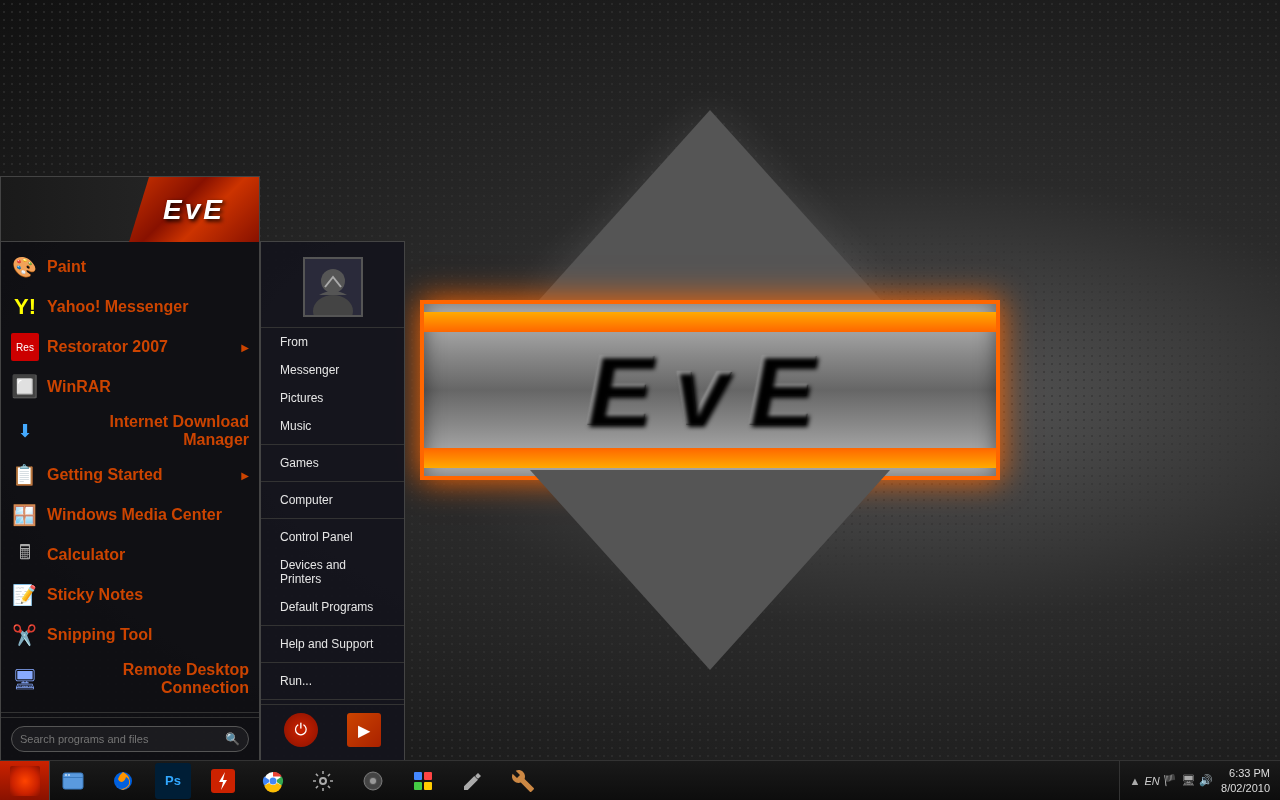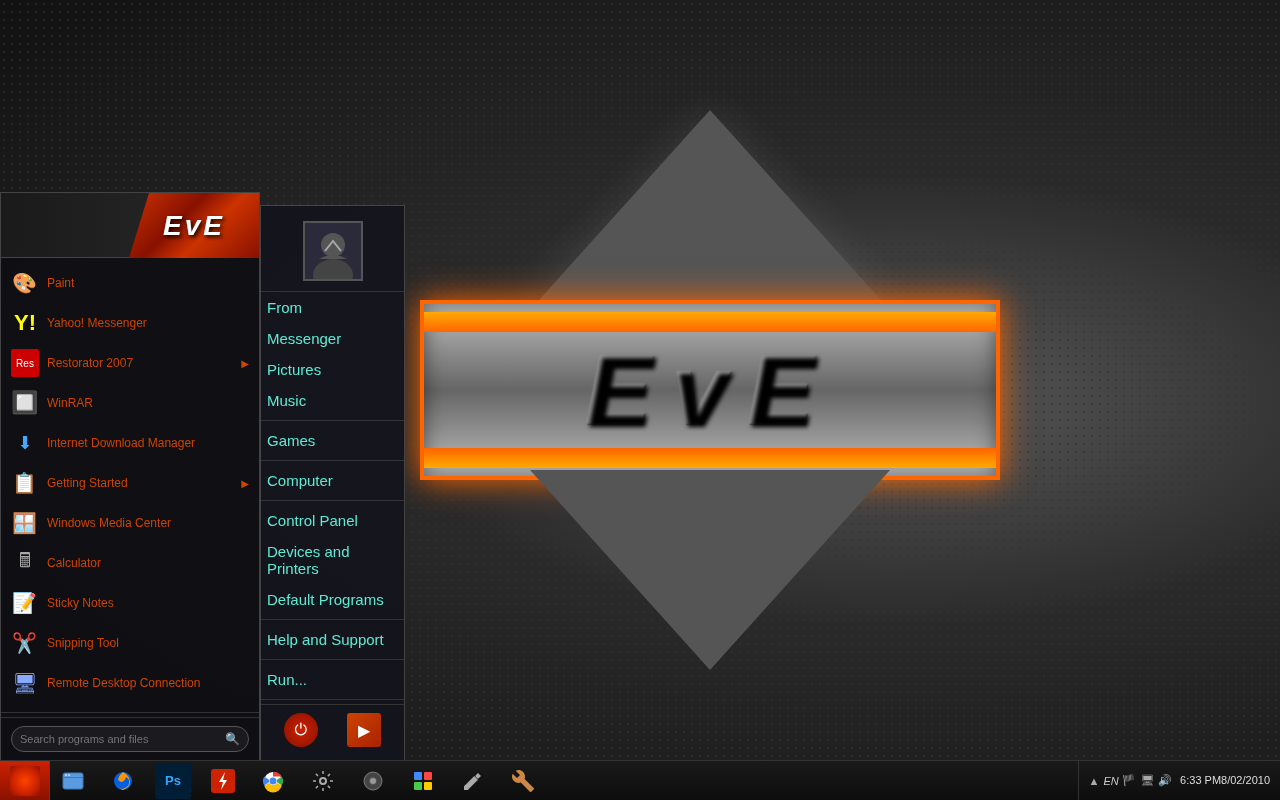--- a/index.html
+++ b/index.html
@@ -190,21 +190,21 @@
     .taskbar-tray {
       display: flex;
       align-items: center;
       gap: 4px;
       font-size: 11px;
       color: #aaa;
     }
 
     .taskbar-clock {
       display: flex;
-      flex-direction: row;
+      flex-direction: column;
       align-items: flex-end;
       font-size: 11px;
       color: #ddd;
       line-height: 1.3;
     }
 
     .lang-indicator {
       font-size: 11px;
       color: #ccc;
       font-style: italic;
@@ -275,23 +275,23 @@
       width: 28px;
       height: 28px;
       flex-shrink: 0;
       display: flex;
       align-items: center;
       justify-content: center;
       font-size: 20px;
     }
 
     .menu-item-label {
-      font-size: 12px;
+      font-size: 16px;
       color: #cc4400;
-      font-weight: 400;
+      font-weight: 700;
       text-align: right;
     }
 
     .menu-item-arrow {
       margin-left: auto;
       color: #cc4400;
       font-size: 10px;
     }
 
     .menu-divider {
@@ -360,23 +360,23 @@
       height: 60px;
       background: linear-gradient(135deg, #333, #666);
       border: 2px solid #555;
       display: flex;
       align-items: center;
       justify-content: center;
       overflow: hidden;
     }
 
     .right-menu-item {
-      padding: 7px 6px;
-      font-size: 15px;
-      color: #5eead4;
+      padding: 7px 19px;
+      font-size: 12px;
+      color: #e5e5e5;
       cursor: pointer;
     }
 
     .right-panel-divider {
       height: 1px;
       background: #333;
       margin: 4px 0;
     }
 
     .right-panel-bottom {

